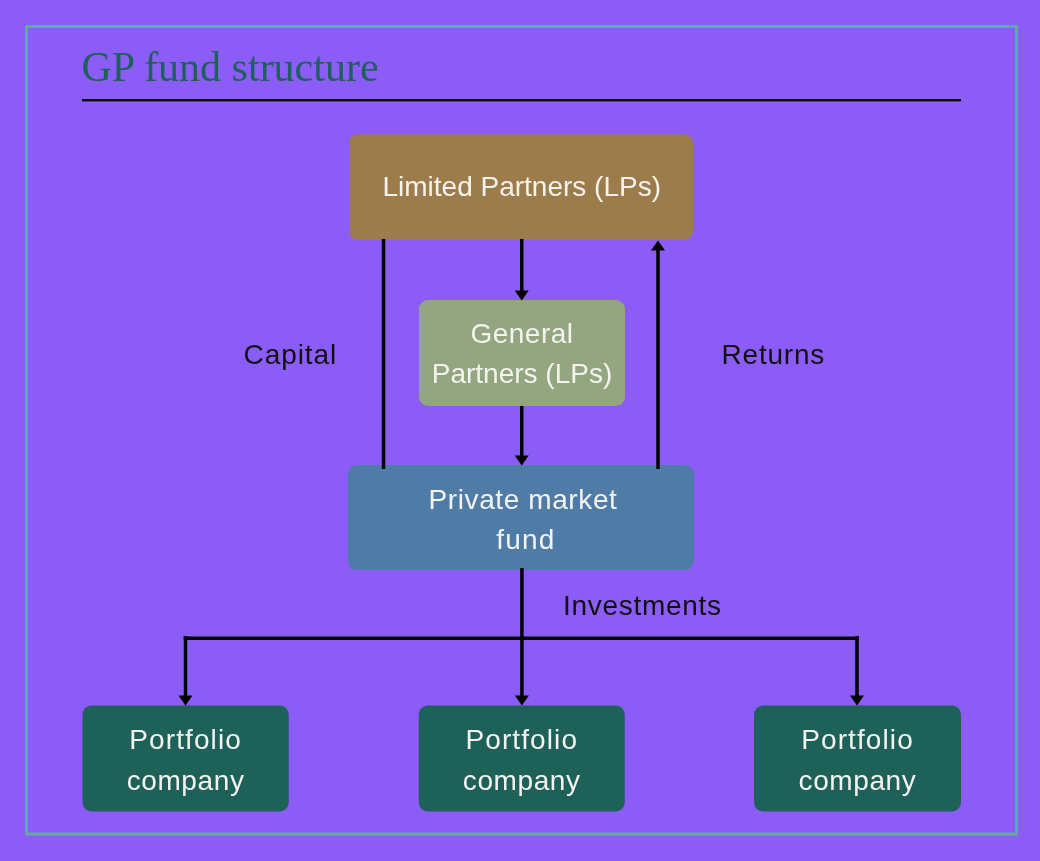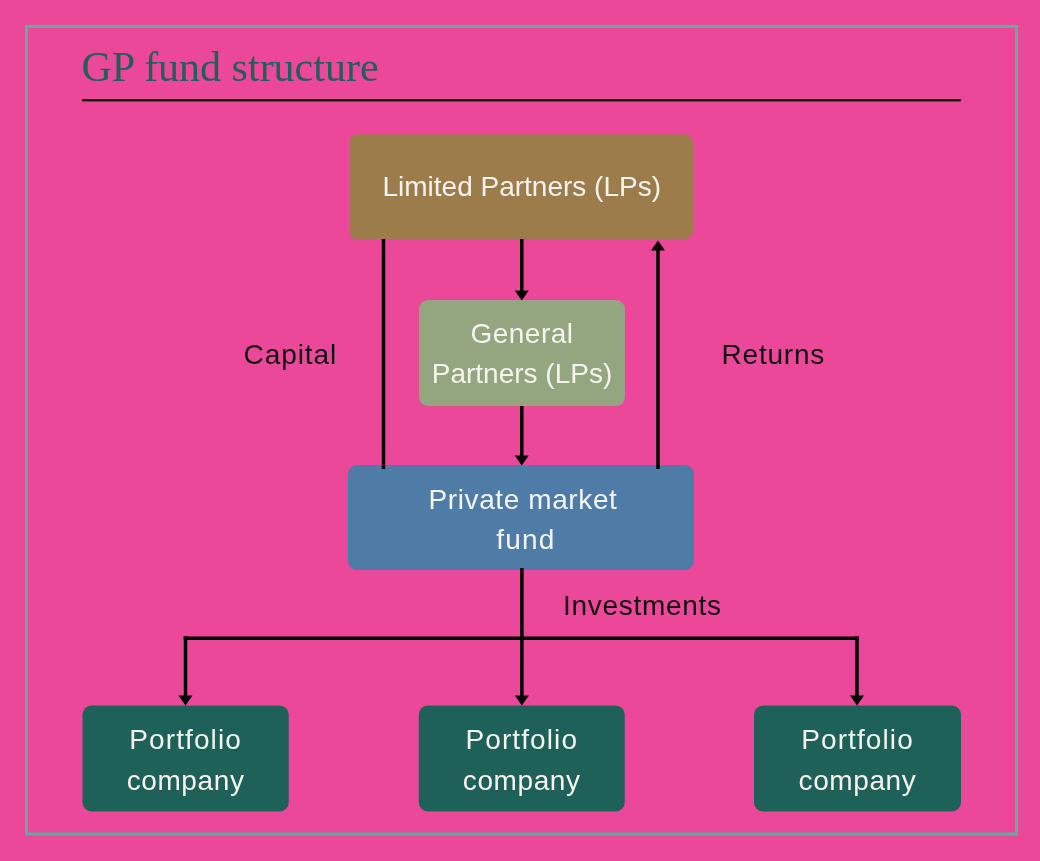--- a/index.html
+++ b/index.html
@@ -1,16 +1,16 @@
 <!DOCTYPE html>
 <html><head>
 <meta charset="utf-8">
 <style>
   html,body{margin:0;padding:0;background:#ffffff;}
-  .page{position:relative;width:1040px;height:861px;background:#ec4899;overflow:hidden;}
+  .page{position:relative;width:1040px;height:861px;background:#8b5cf6;overflow:hidden;}
   svg{display:block;}
   text{font-family:"Liberation Sans",sans-serif;}
   .title{font-family:"Liberation Serif",serif;}
 </style>
 </head>
 <body>
 <div class="page">
 <svg width="1040" height="861" viewBox="0 0 1040 861" xmlns="http://www.w3.org/2000/svg">
 
   <rect x="26.5" y="26.5" width="990" height="807.5" fill="none" stroke="#66a9a2" stroke-width="3"></rect>

